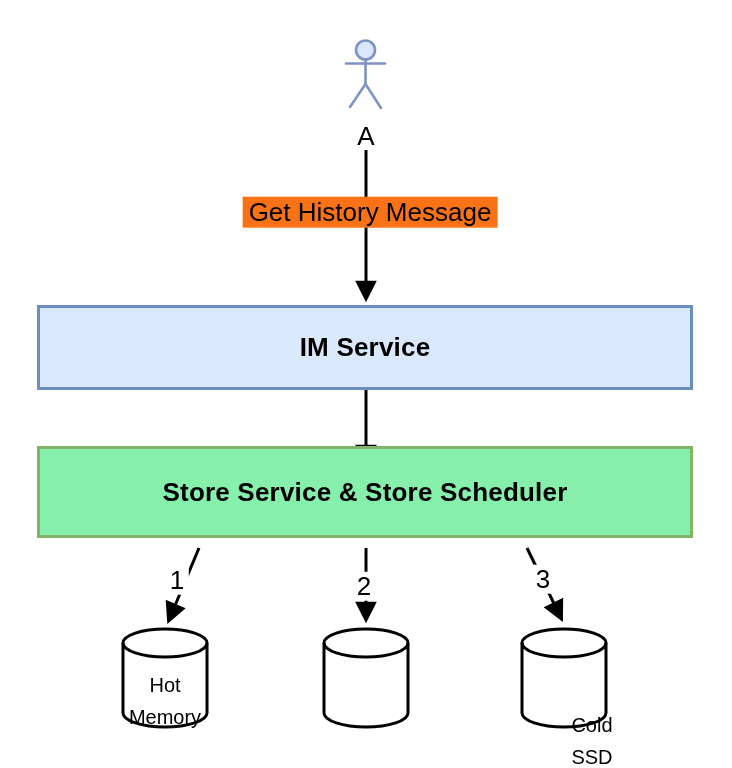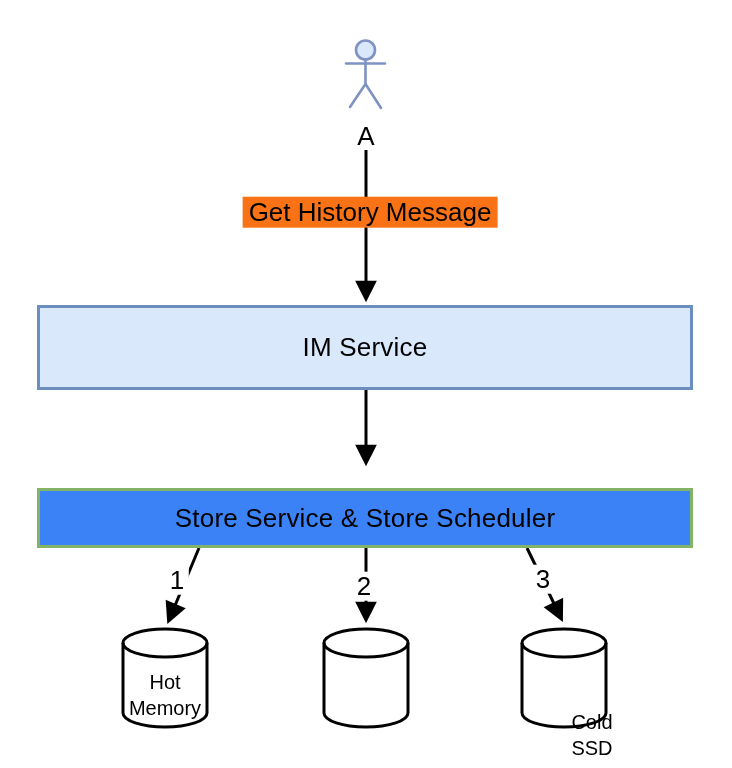--- a/index.html
+++ b/index.html
@@ -6,35 +6,35 @@
   .canvas {
     position:relative; width:732px; height:768px; background:#ffffff;
     font-family:"Liberation Sans","DejaVu Sans",sans-serif; color:#000;
     overflow:hidden;
   }
   svg.layer { position:absolute; left:0; top:0; width:732px; height:768px; }
 
   .box {
     position:absolute; left:37px; width:656px; box-sizing:border-box;
     border:3px solid; display:flex; align-items:center; justify-content:center;
-    font-size:26px; letter-spacing:0.2px;
+    font-size:26px; letter-spacing:0.2px;font-weight:bold;
   }
   .box.im    { top:305px; height:85px; background:#dae8fc; border-color:#6c8ebf; }
-  .box.store { top:488px; height:60px; background:#3b82f6; border-color:#82b366; }
+  .box.store { top:446px; height:92px; background:#86efac; border-color:#82b366; }
 
   .txt-label {
     position:absolute; transform:translate(-50%,-50%);
     font-size:26px; white-space:nowrap; line-height:1.1;
   }
   .txt-label.masked { background:#f97316; padding:1px 6px; }
   .num { font-size:26px; background:#ffffff; padding:0 5px; }
 
   .cyl-label {
     position:absolute; top:669px; width:120px; transform:translateX(-50%);
-    text-align:center; font-size:20px; line-height:26px; white-space:pre-line;
+    text-align:center; font-size:20px; line-height:32px; white-space:pre-line;
   }
 </style>
 </head>
 <body>
 
 <div class="canvas">
 
   <svg class="layer" viewBox="0 0 732 768" xmlns="http://www.w3.org/2000/svg">
     <defs>
       <marker id="arrow" viewBox="0 0 12 12" refX="9" refY="6" markerWidth="26" markerHeight="26" markerUnits="userSpaceOnUse" orient="auto">

